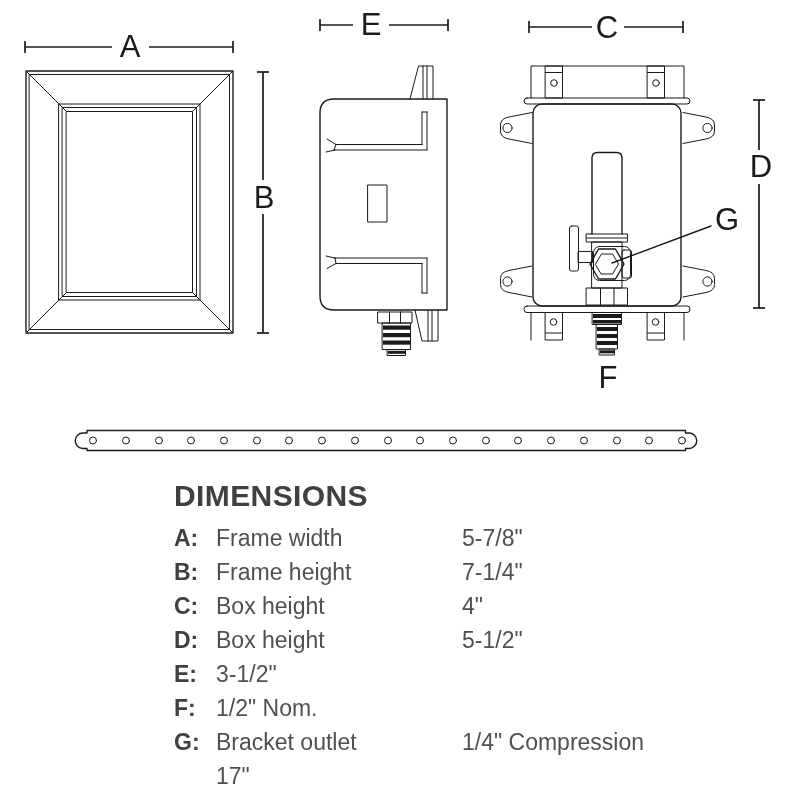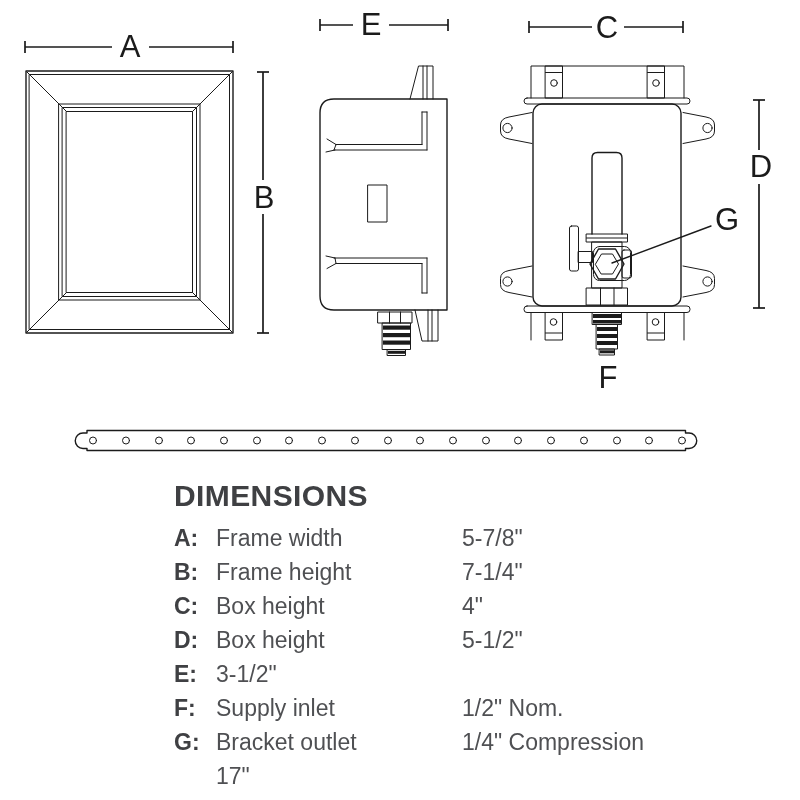--- a/index.html
+++ b/index.html
@@ -238,21 +238,20 @@
       <span class="dims-key">D:</span>
       <span class="dims-name">Box height</span>
       <span class="dims-value">5-1/2"</span>
     </div>
     <div class="dims-row">
       <span class="dims-key">E:</span>
       <span class="dims-value">3-1/2"</span>
     </div>
     <div class="dims-row">
       <span class="dims-key">F:</span>
-      <span class="dims-name">Supply inlet</span>
       <span class="dims-value">1/2" Nom.</span>
     </div>
     <div class="dims-row">
       <span class="dims-key">G:</span>
       <span class="dims-name">Bracket outlet</span>
       <span class="dims-value">1/4" Compression</span>
     </div>
     <div class="dims-row">
       <span class="dims-key"></span>
       <span class="dims-value">17"</span>

